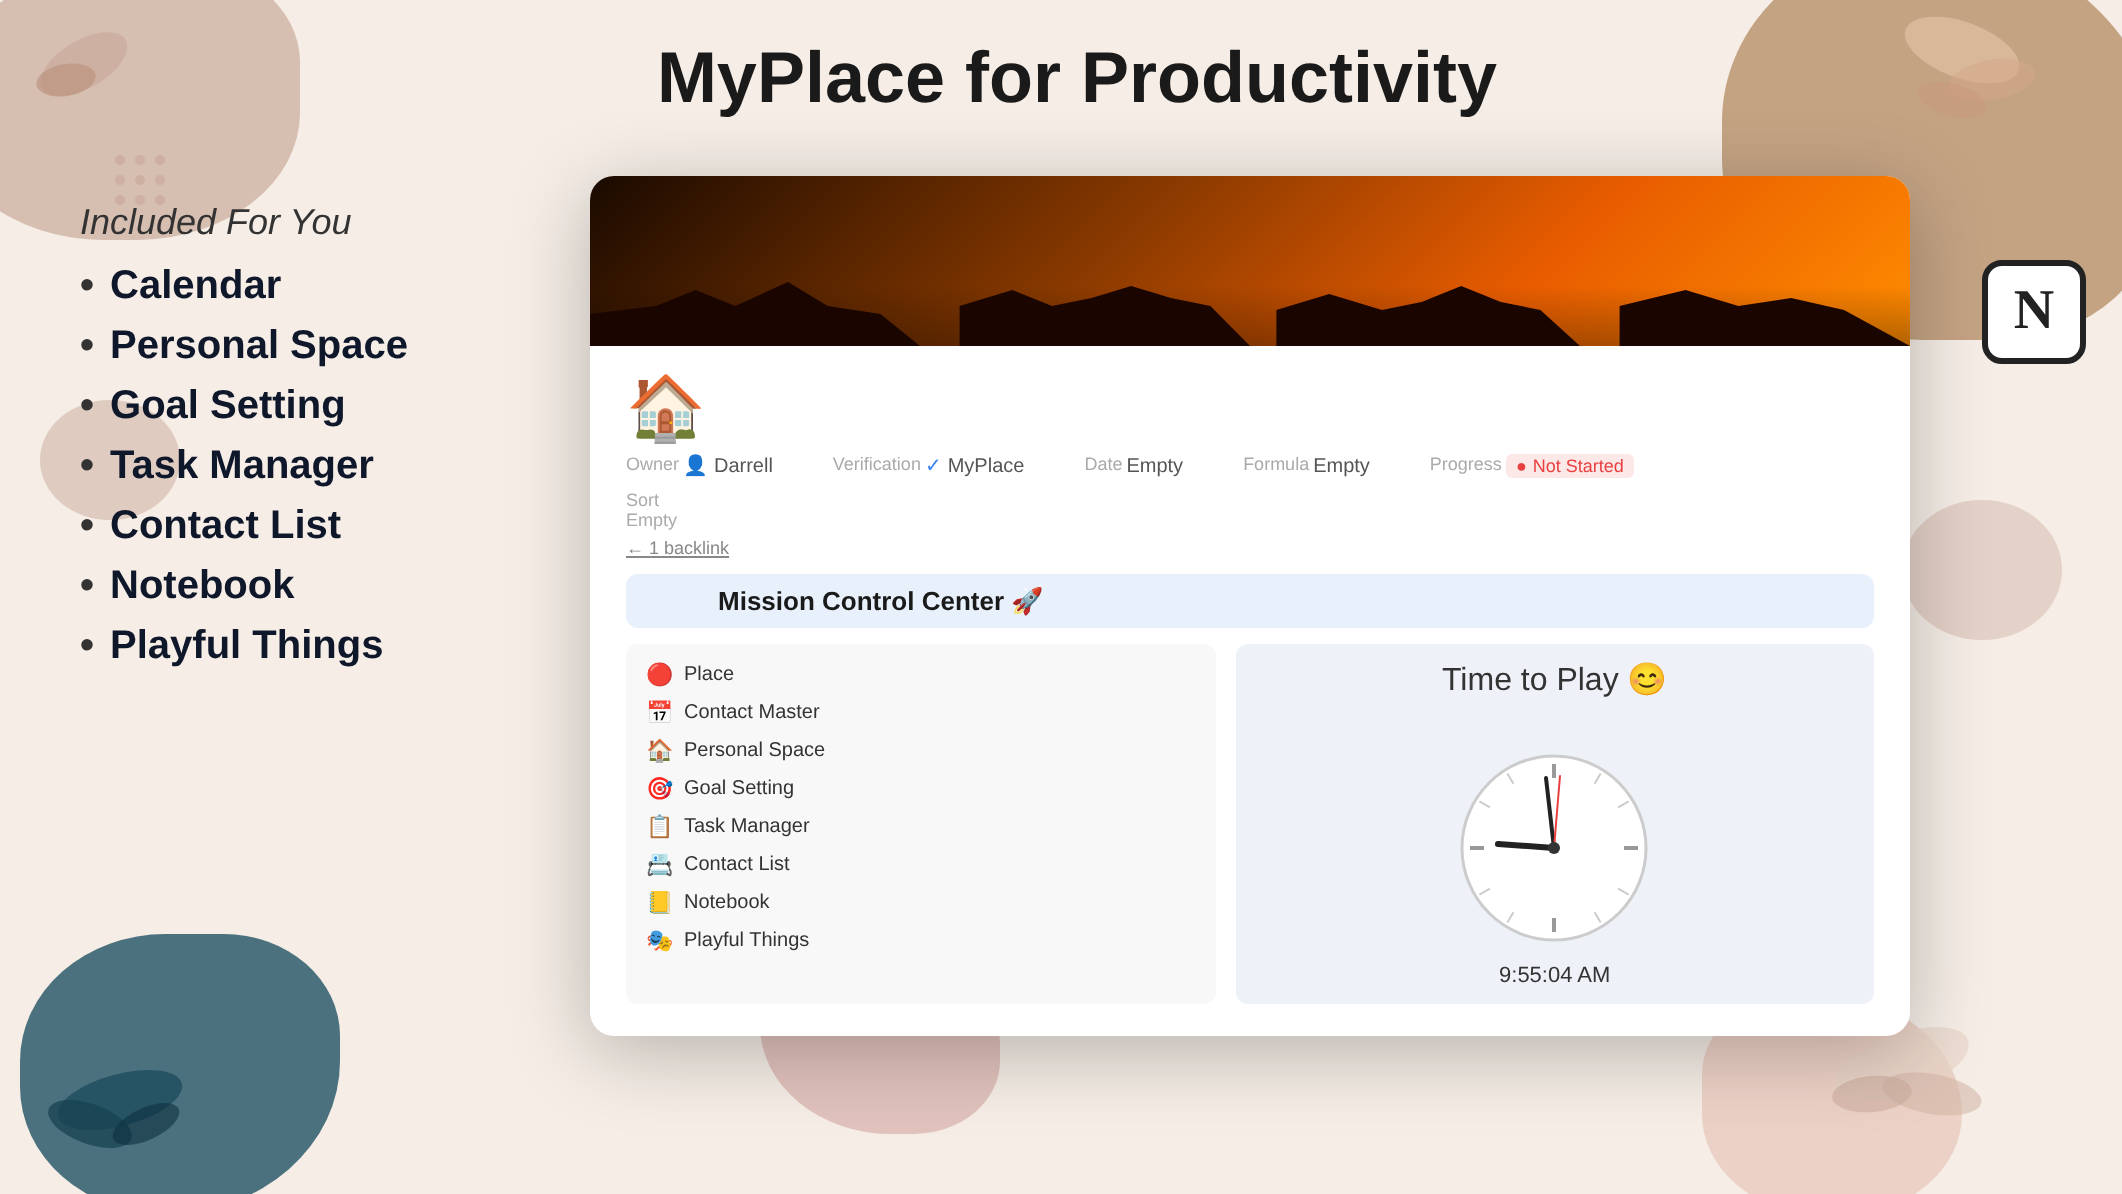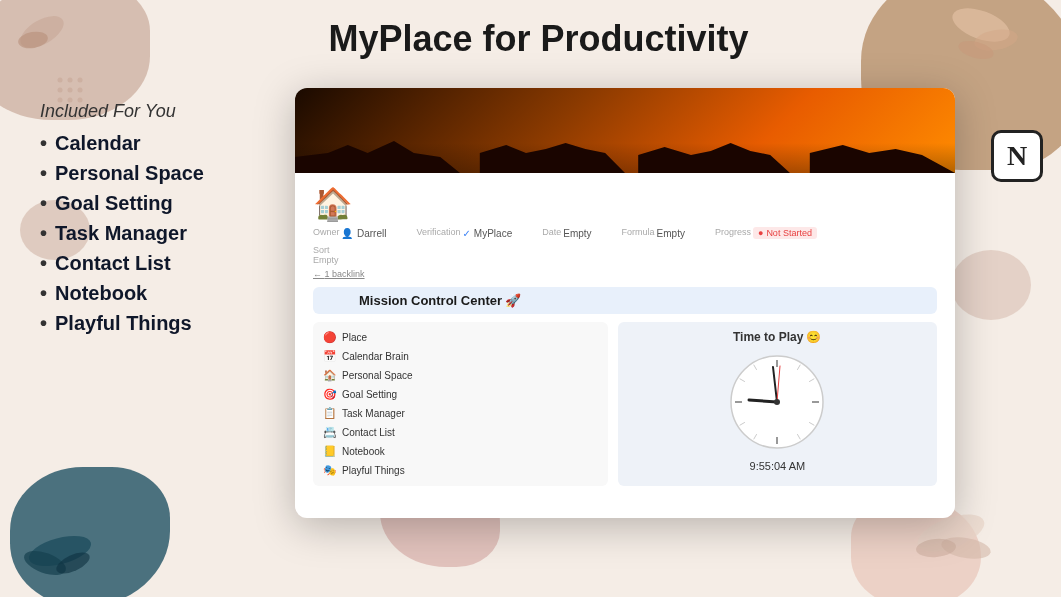--- a/index.html
+++ b/index.html
@@ -323,25 +323,25 @@
     .clock-section {
       width: 52%;
       background: #eef2f8;
       border-radius: 6px;
       padding: 8px;
       display: flex;
       flex-direction: column;
       align-items: center;
     }
     .clock-header {
-      font-size: 12px;
-      font-weight: 700;
+      font-size: 16px;
+      font-weight: 400;
       color: #333;
       font-family: Arial, sans-serif;
-      margin-bottom: 8px;
+      margin-bottom: 24px;
     }
 
     
     .analog-clock {
       width: 100px;
       height: 100px;
       position: relative;
       margin-bottom: 8px;
     }
     .clock-face {
@@ -512,21 +512,21 @@
 
     <div class="two-col">
 
       <div class="nav-list">
         <div class="nav-item">
           <span class="nav-item-icon">🔴</span>
           <span>Place</span>
         </div>
         <div class="nav-item">
           <span class="nav-item-icon">📅</span>
-          <span>Calendar Brain</span>
+          <span>Contact Master</span>
         </div>
         <div class="nav-item">
           <span class="nav-item-icon">🏠</span>
           <span>Personal Space</span>
         </div>
         <div class="nav-item">
           <span class="nav-item-icon">🎯</span>
           <span>Goal Setting</span>
         </div>
         <div class="nav-item">

